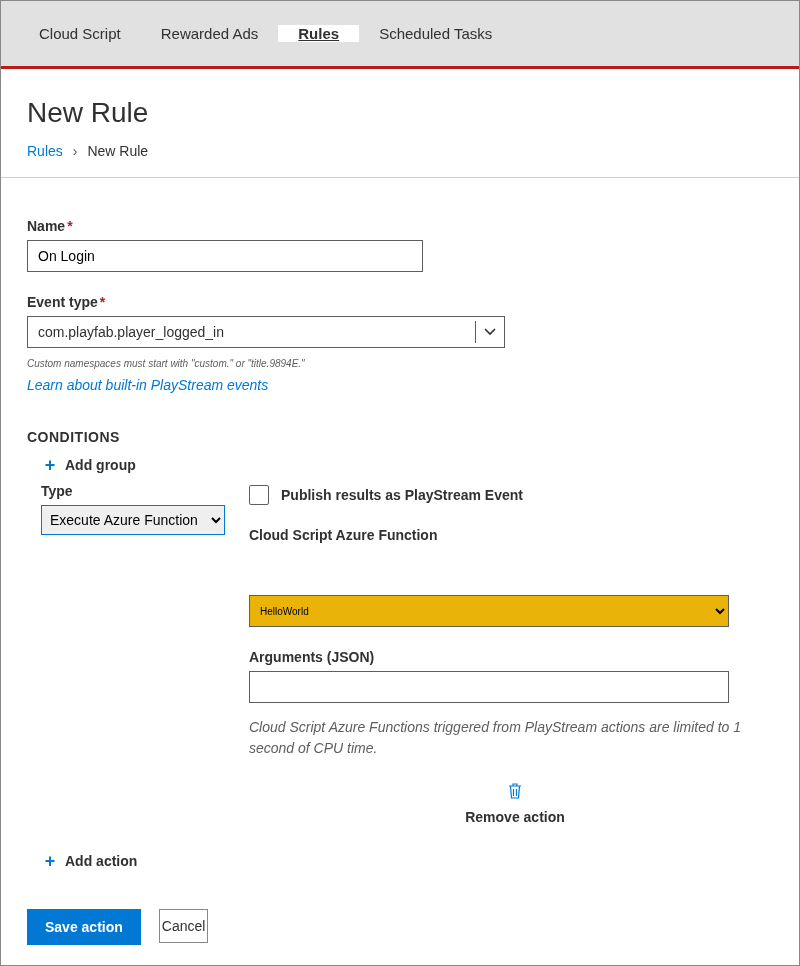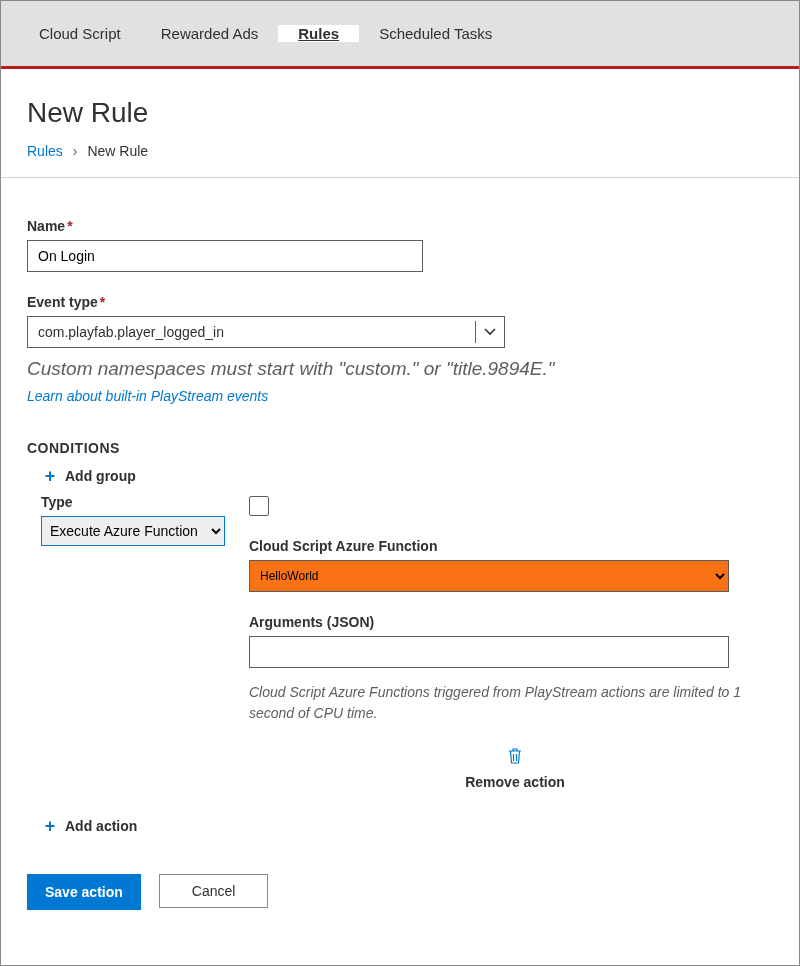--- a/index.html
+++ b/index.html
@@ -88,21 +88,21 @@
     .combo-divider { width: 1px; height: 22px; background: #605e5c; margin-right: 8px; }
     .chevron-down {
       width: 12px; height: 12px;
       display: inline-block;
     }
     .chevron-down svg { display: block; }
     .helper {
       font-style: italic;
       color: #605e5c;
       margin-top: 10px;
-      font-size: 19px;
+      font-size: 10px;
     }
     .link-line {
       color: #0078d4;
       font-style: italic;
       margin-top: 8px;
       cursor: pointer;
       font-size: 14px;
     }
     
     .section-header {
@@ -163,24 +163,25 @@
       cursor: pointer;
       background: #fff;
     }
     .checkbox-label { font-weight: 600; }
     .sub-label { font-weight: 600; margin-bottom: 6px; }
     .wide-select {
       width: 480px;
       height: 32px;
       border: 1px solid #605e5c;
       font-family: inherit;
-      font-size: 12px;
+      font-size: 10px;
       padding: 0 6px;
       margin-bottom: 22px;
-      background: #f97316;
+      background: #eab308;
+      margin-top: 46px;
     }
     .wide-input {
       width: 480px;
       height: 32px;
       border: 1px solid #605e5c;
       padding: 0 10px;
       font-size: 14px;
       font-family: inherit;
       margin-bottom: 14px;
     }
@@ -215,21 +216,21 @@
       height: 36px;
       font-size: 14px;
       font-weight: 600;
       cursor: pointer;
       font-family: inherit;
     }
     .btn-secondary {
       background: #fff;
       color: #323130;
       border: 1px solid #8a8886;
-      padding: 0 32px;
+      padding: 0 2px;
       height: 34px;
       font-size: 14px;
       font-weight: 400;
       cursor: pointer;
       font-family: inherit;
     }
   </style>
 </head>
 <body>
 
@@ -284,20 +285,21 @@
   <div class="actions-body">
     <div class="type-col">
       <div class="type-label">Type</div>
       <select class="select-type">
         <option>Execute Azure Function</option>
       </select>
     </div>
     <div class="detail-col">
       <div class="checkbox-row">
         <div class="checkbox"></div>
+        <span class="checkbox-label">Publish results as PlayStream Event</span>
       </div>
 
       <div class="sub-label">Cloud Script Azure Function</div>
       <select class="wide-select">
         <option>HelloWorld</option>
       </select>
 
       <div class="sub-label">Arguments (JSON)</div>
       <input class="wide-input" type="text" value="" style="">
 

